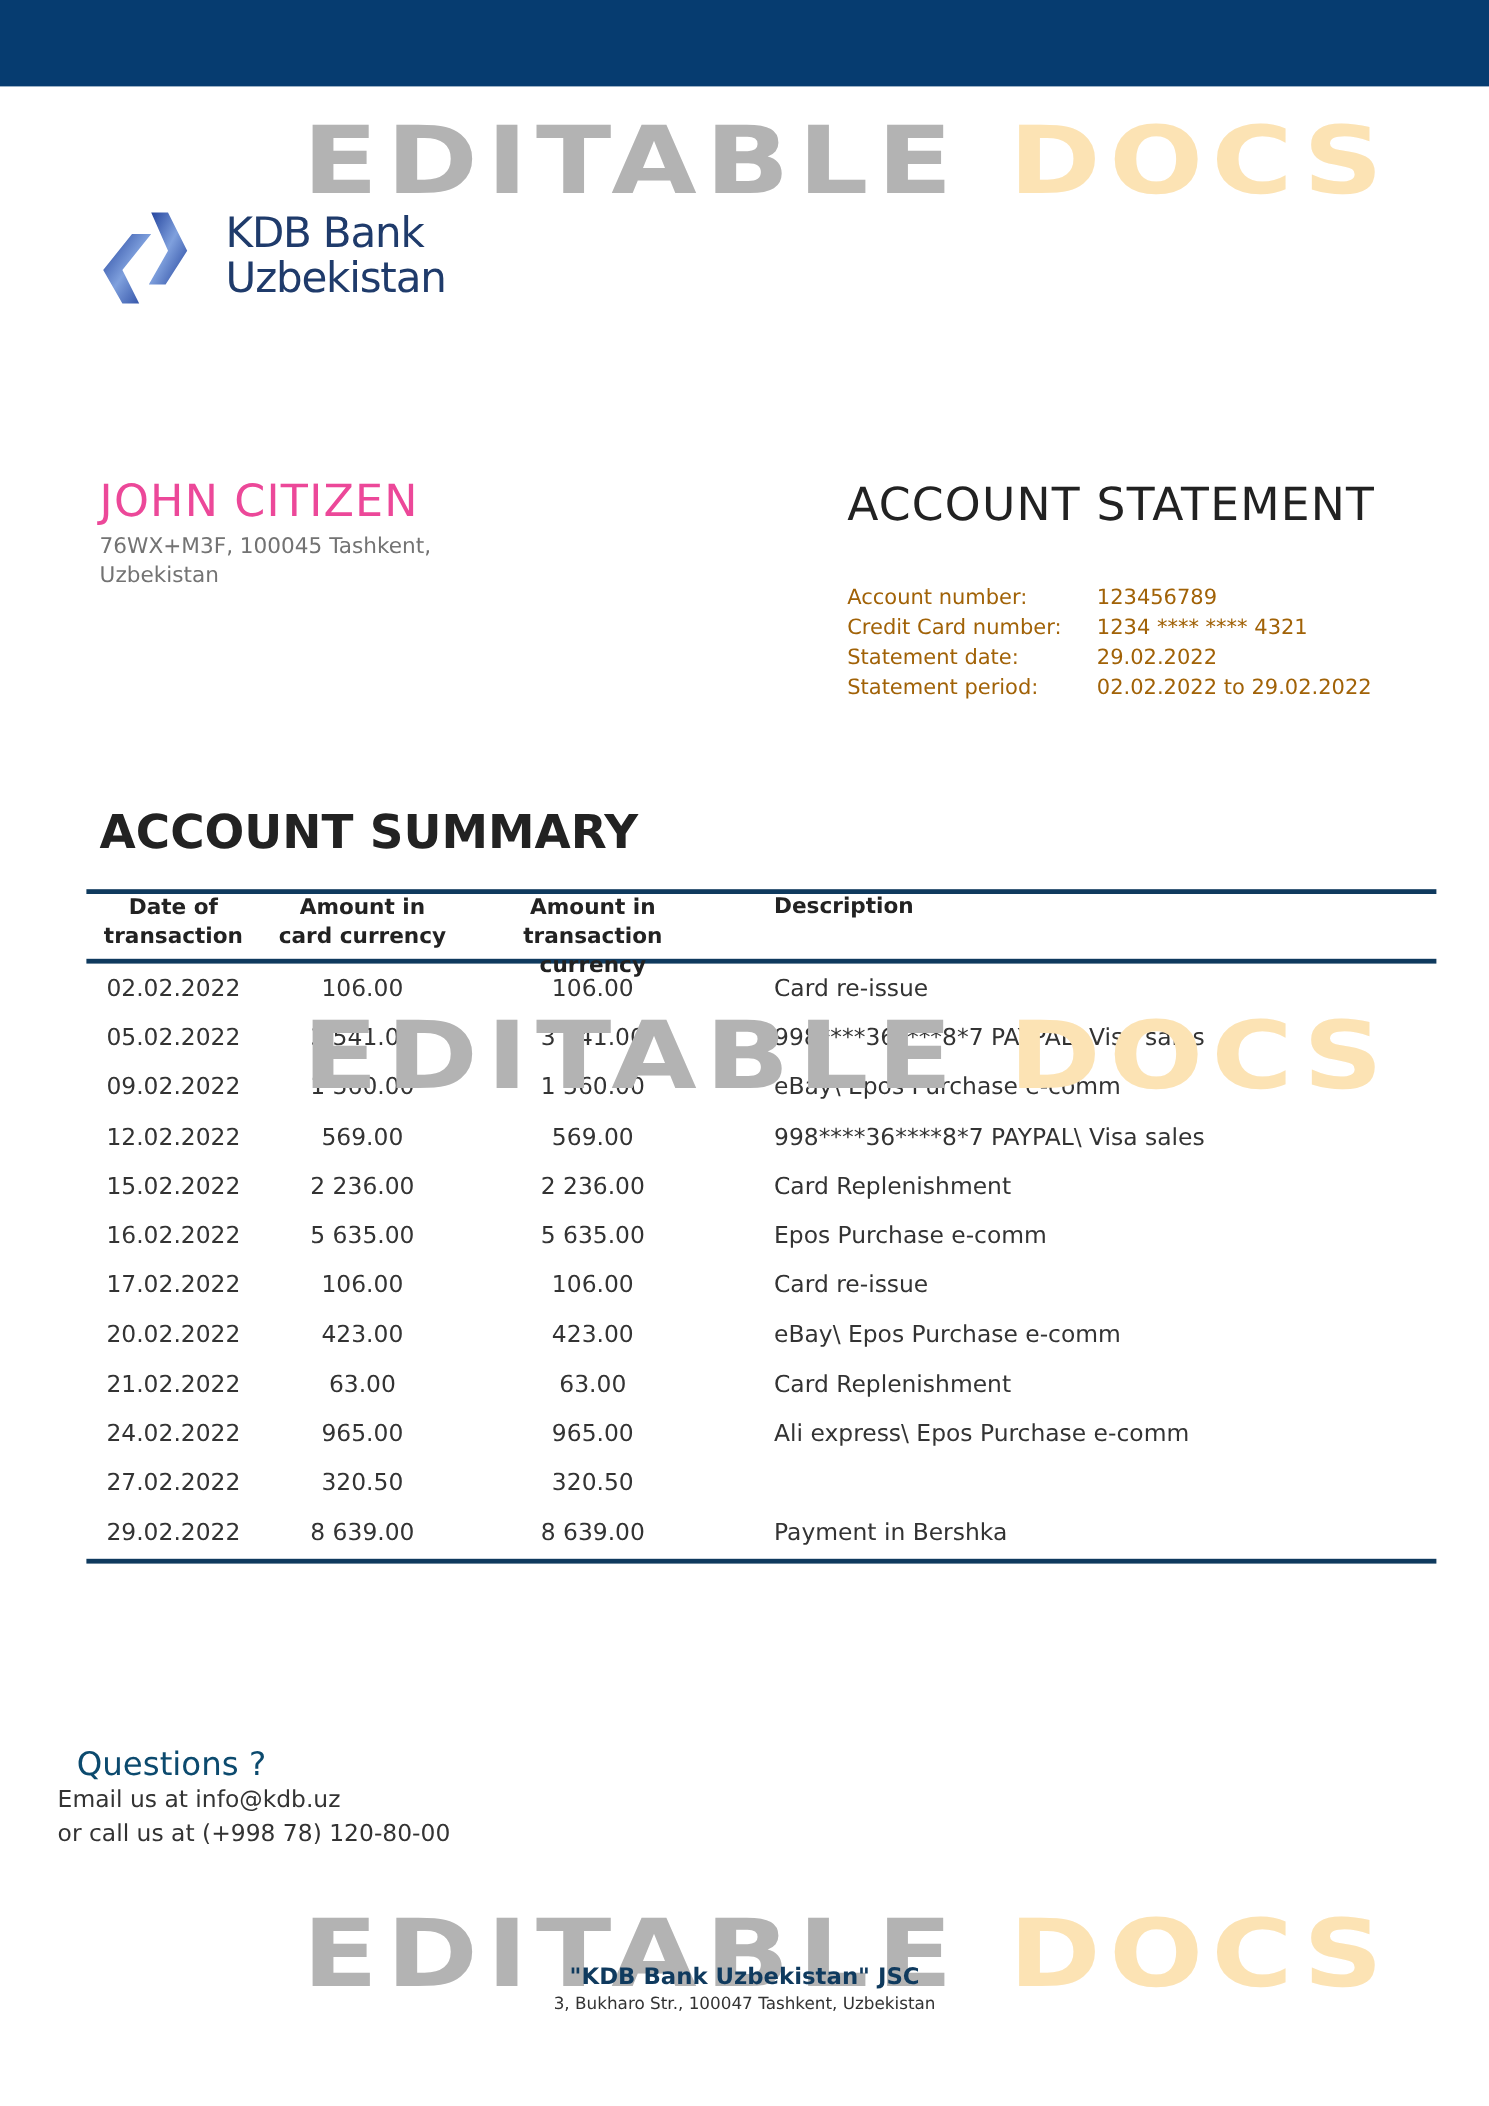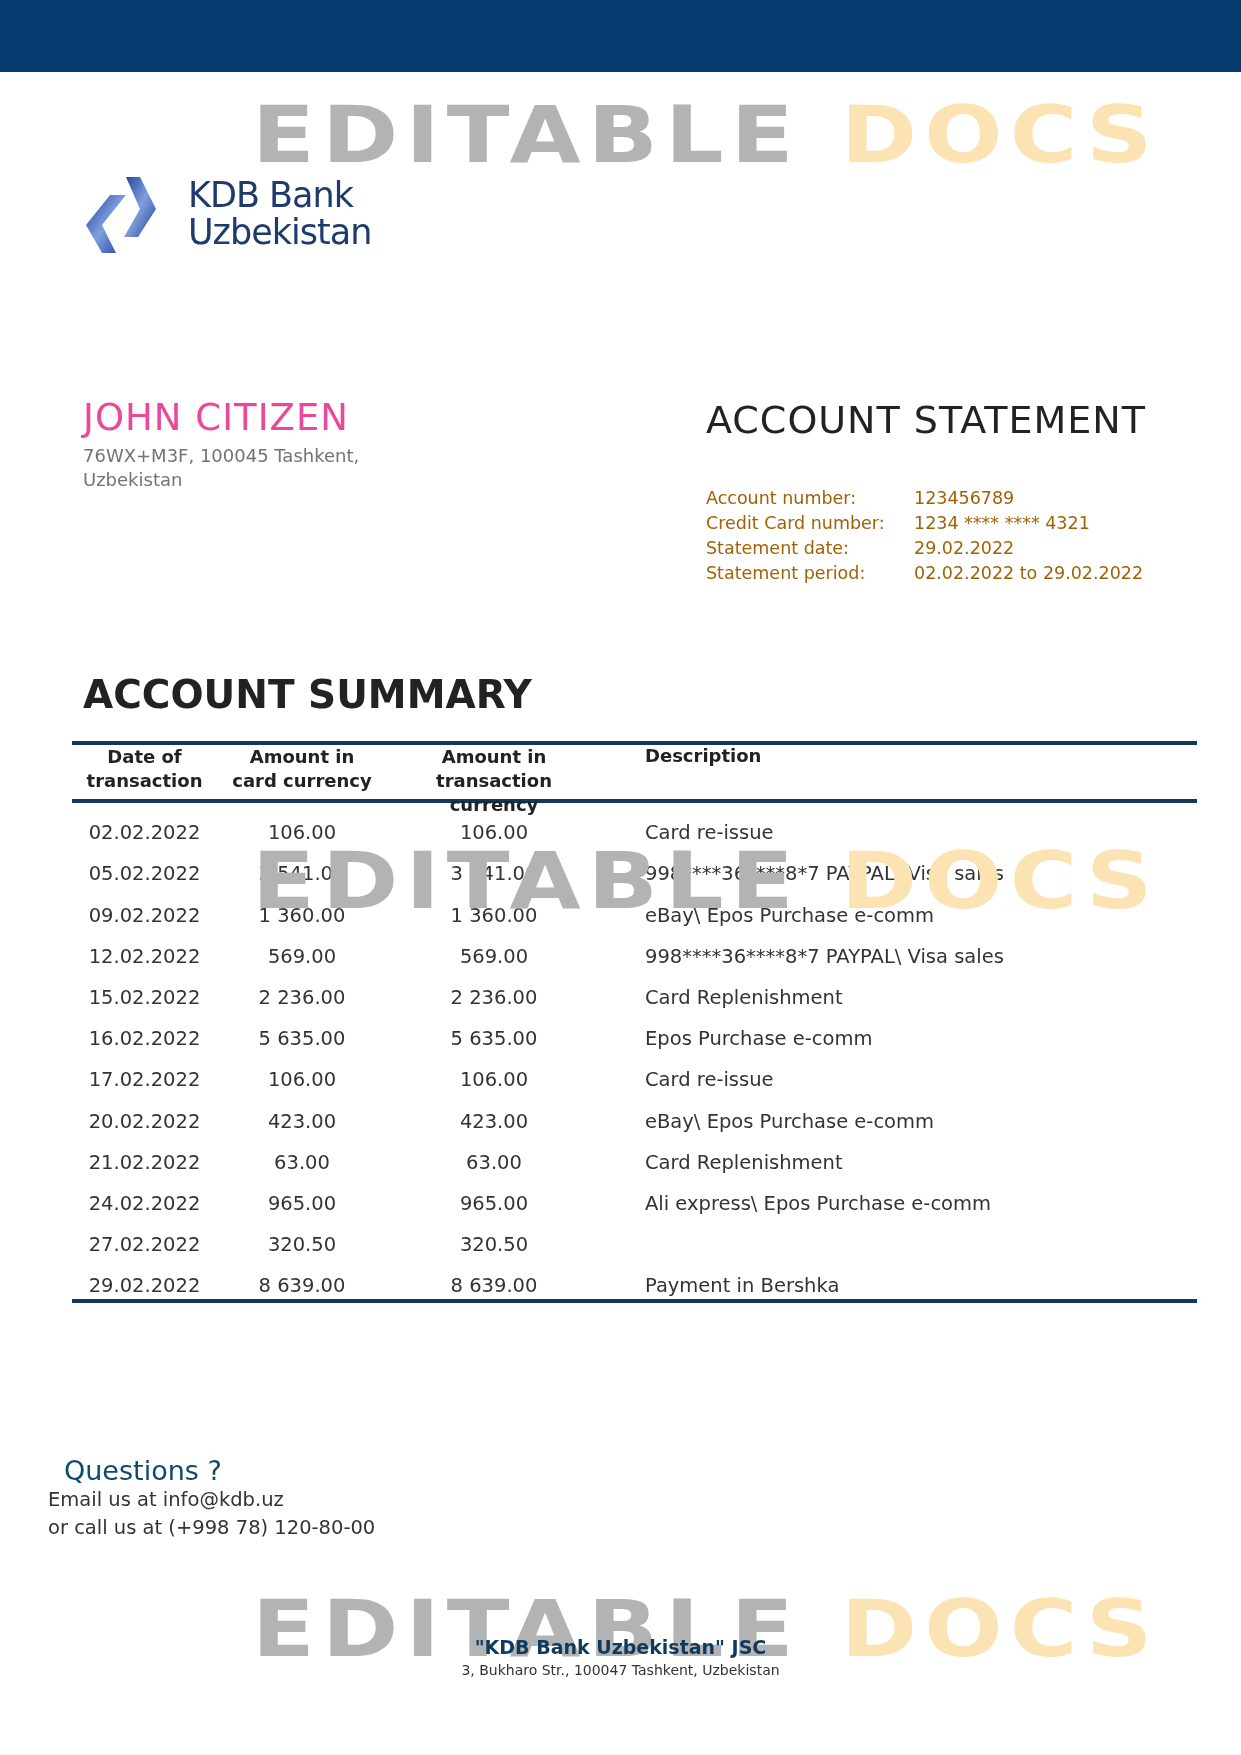--- a/index.html
+++ b/index.html
@@ -16,21 +16,21 @@
   .name { position:absolute; left:83px; top:396px; font-size:37px; color:#ec4899; letter-spacing:1px; }
   .addr { position:absolute; left:83px; top:444px; font-size:18px; line-height:24px; color:#737373; width:300px; }
   .stmt-title { position:absolute; left:706px; top:398px; font-size:38px; color:#222; letter-spacing:1px; }
   .stmt-info { position:absolute; left:706px; top:446px; font-size:17.5px; color:#a16207;margin-top:40px; }
   .stmt-row { display:flex; height:25px; line-height:25px; }
   .stmt-row .lbl { width:208px; }
   .sum-title { position:absolute; left:83px; top:672px; font-size:39px; font-weight:bold; color:#222; }
   .tbl { position:absolute; left:72px; top:741px; width:1125px; }
   .rule { height:4px; background:#0f3a5e; }
   .thead { display:flex; height:54px; align-items:flex-start; font-weight:bold; font-size:18px; color:#222; text-align:center; }
-  .trow { display:flex; height:41.2px; align-items:flex-end; font-size:19.5px; color:#333; }
+  .trow { display:flex; height:41.2px; align-items:center; font-size:19.5px; color:#333; }
   .c1 { width:145px; text-align:center; }
   .c2 { width:170px; text-align:center; }
   .c3 { width:214px; text-align:center; }
   .c4 { flex:1; text-align:left; padding-left:44px; }
   .thead .c4 { padding-left:44px; }
   .thead span.line { display:block; line-height:24px; }
   .q-title { position:absolute; left:64px; top:1455px; font-size:27px; color:#0c4a6e; }
   .q-line { position:absolute; left:48px; font-size:19.5px; color:#333; }
   .foot-name { position:absolute; left:0; width:1241px; top:1636px; text-align:center; font-weight:bold; font-size:19px; color:#0f3a5e; }
   .foot-addr { position:absolute; left:0; width:1241px; top:1662px; text-align:center; font-size:14px; color:#333; }

